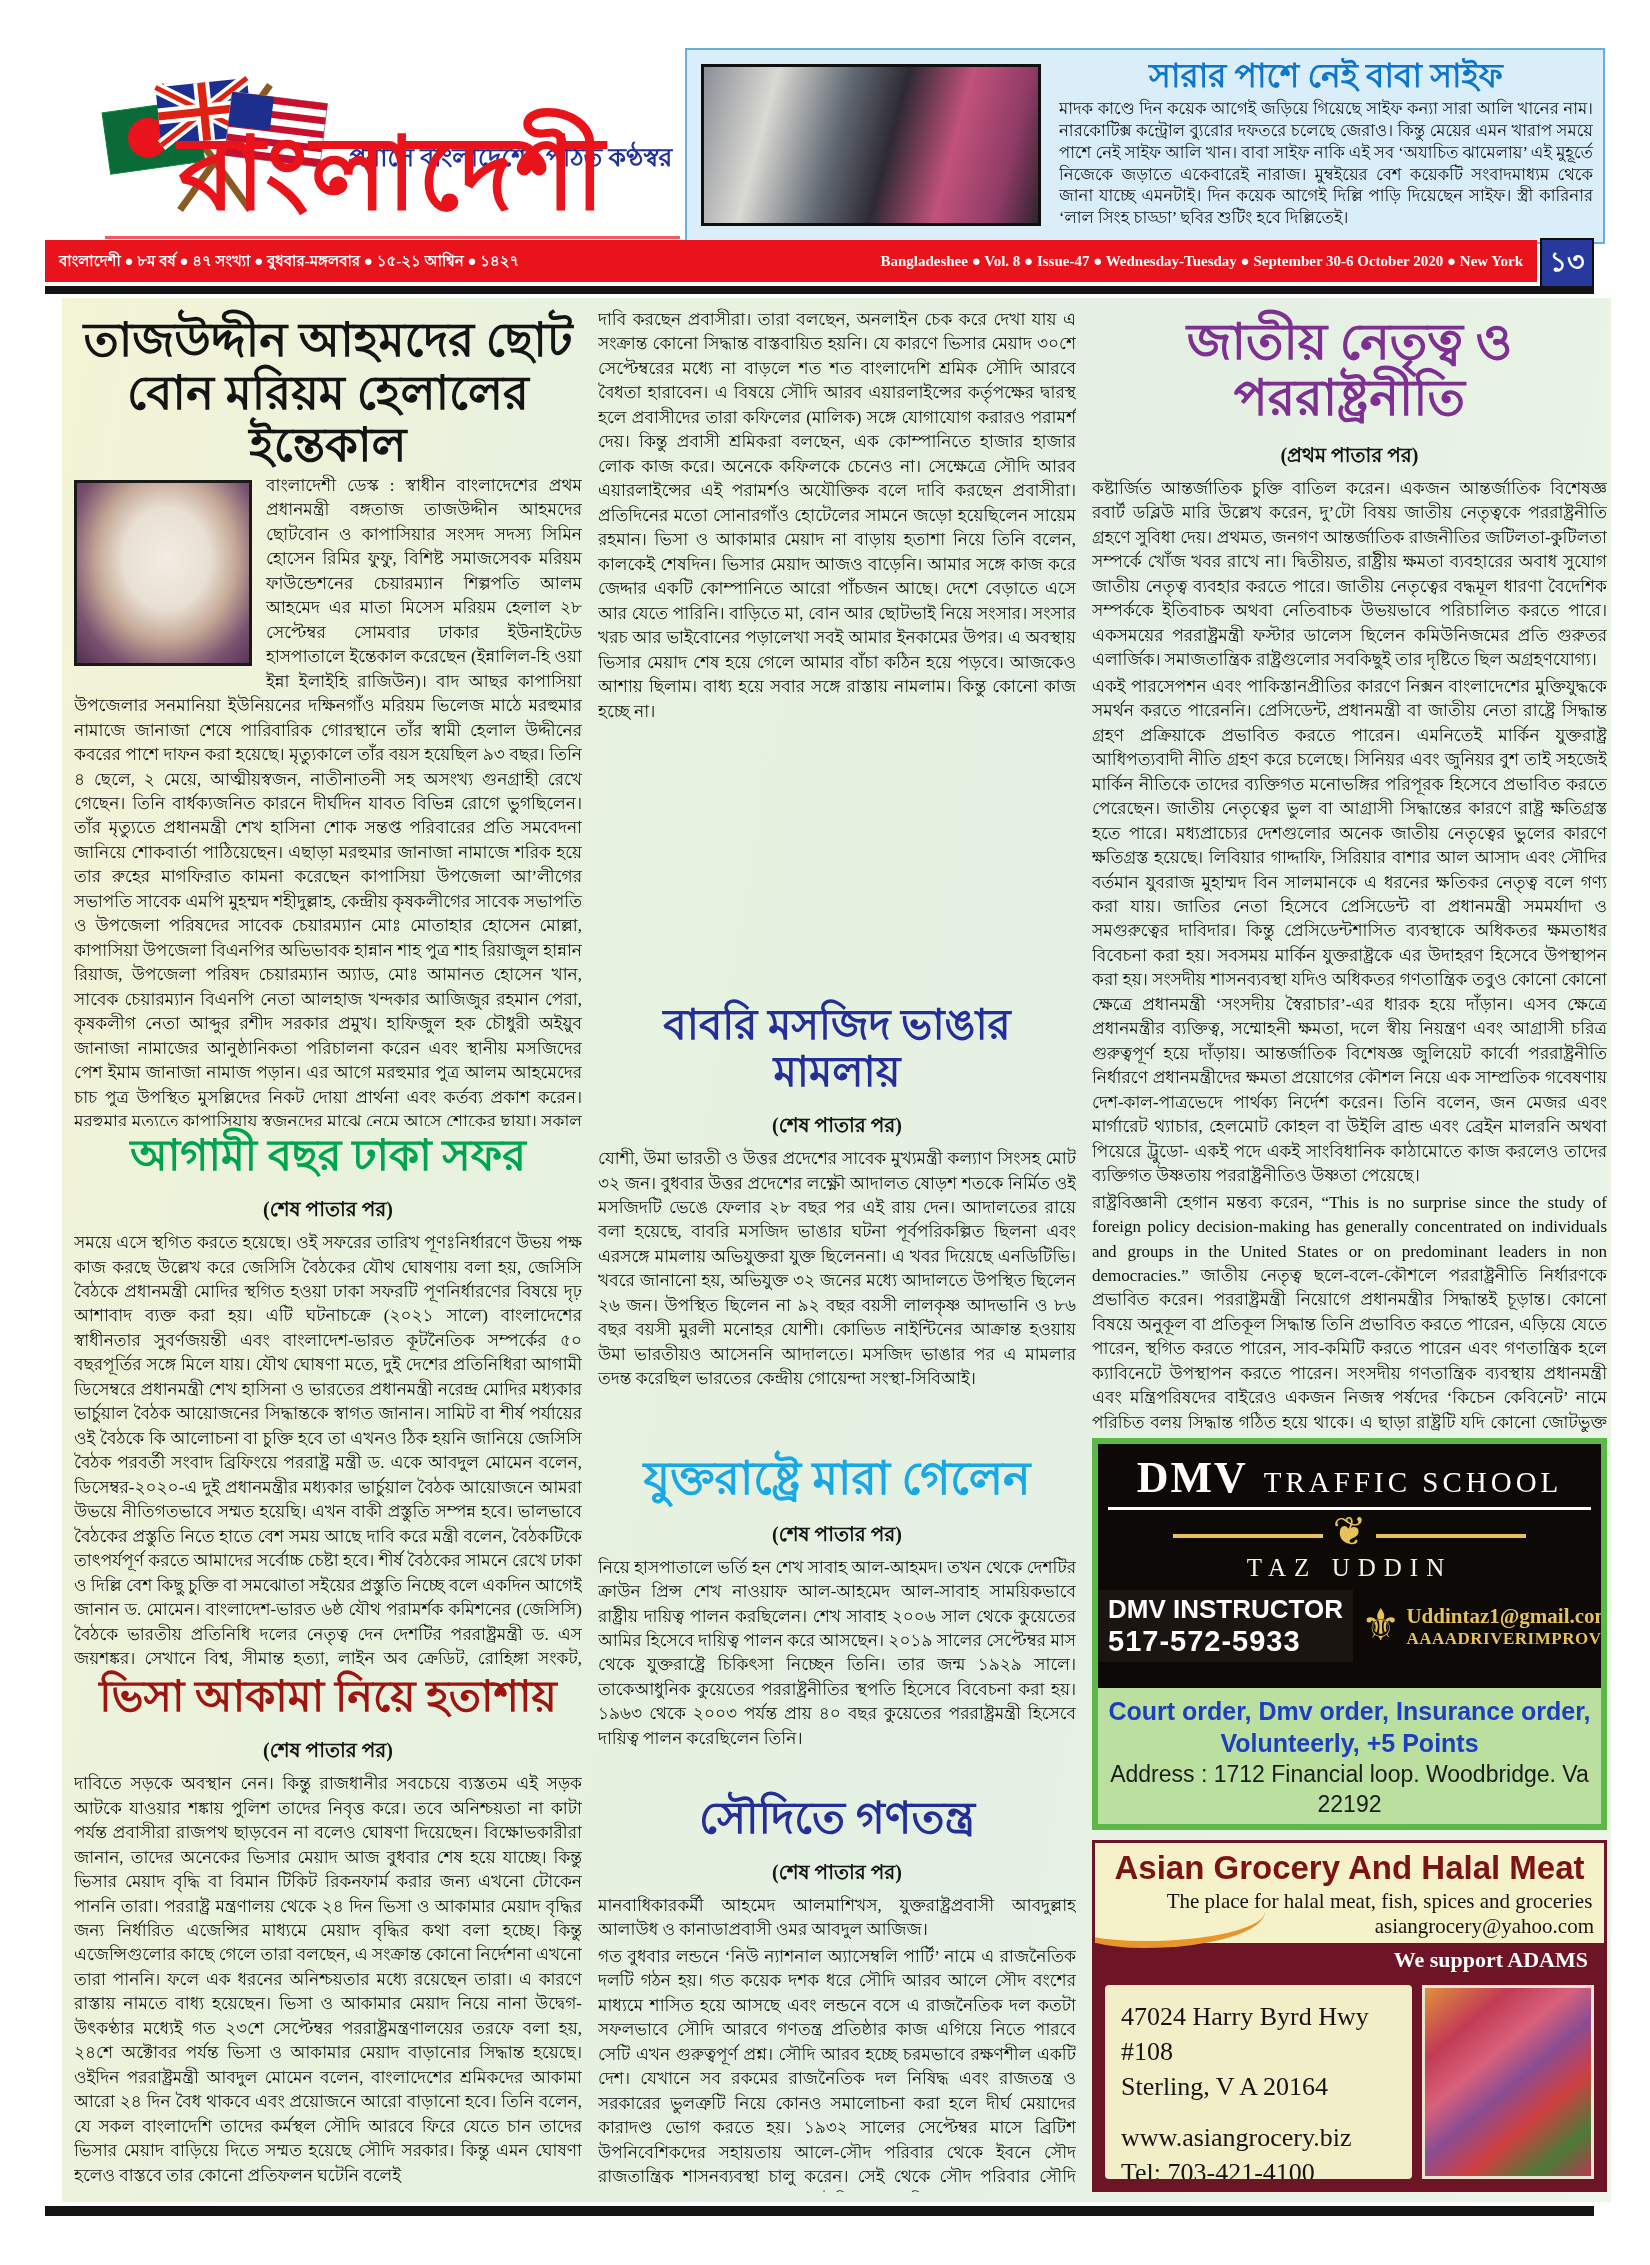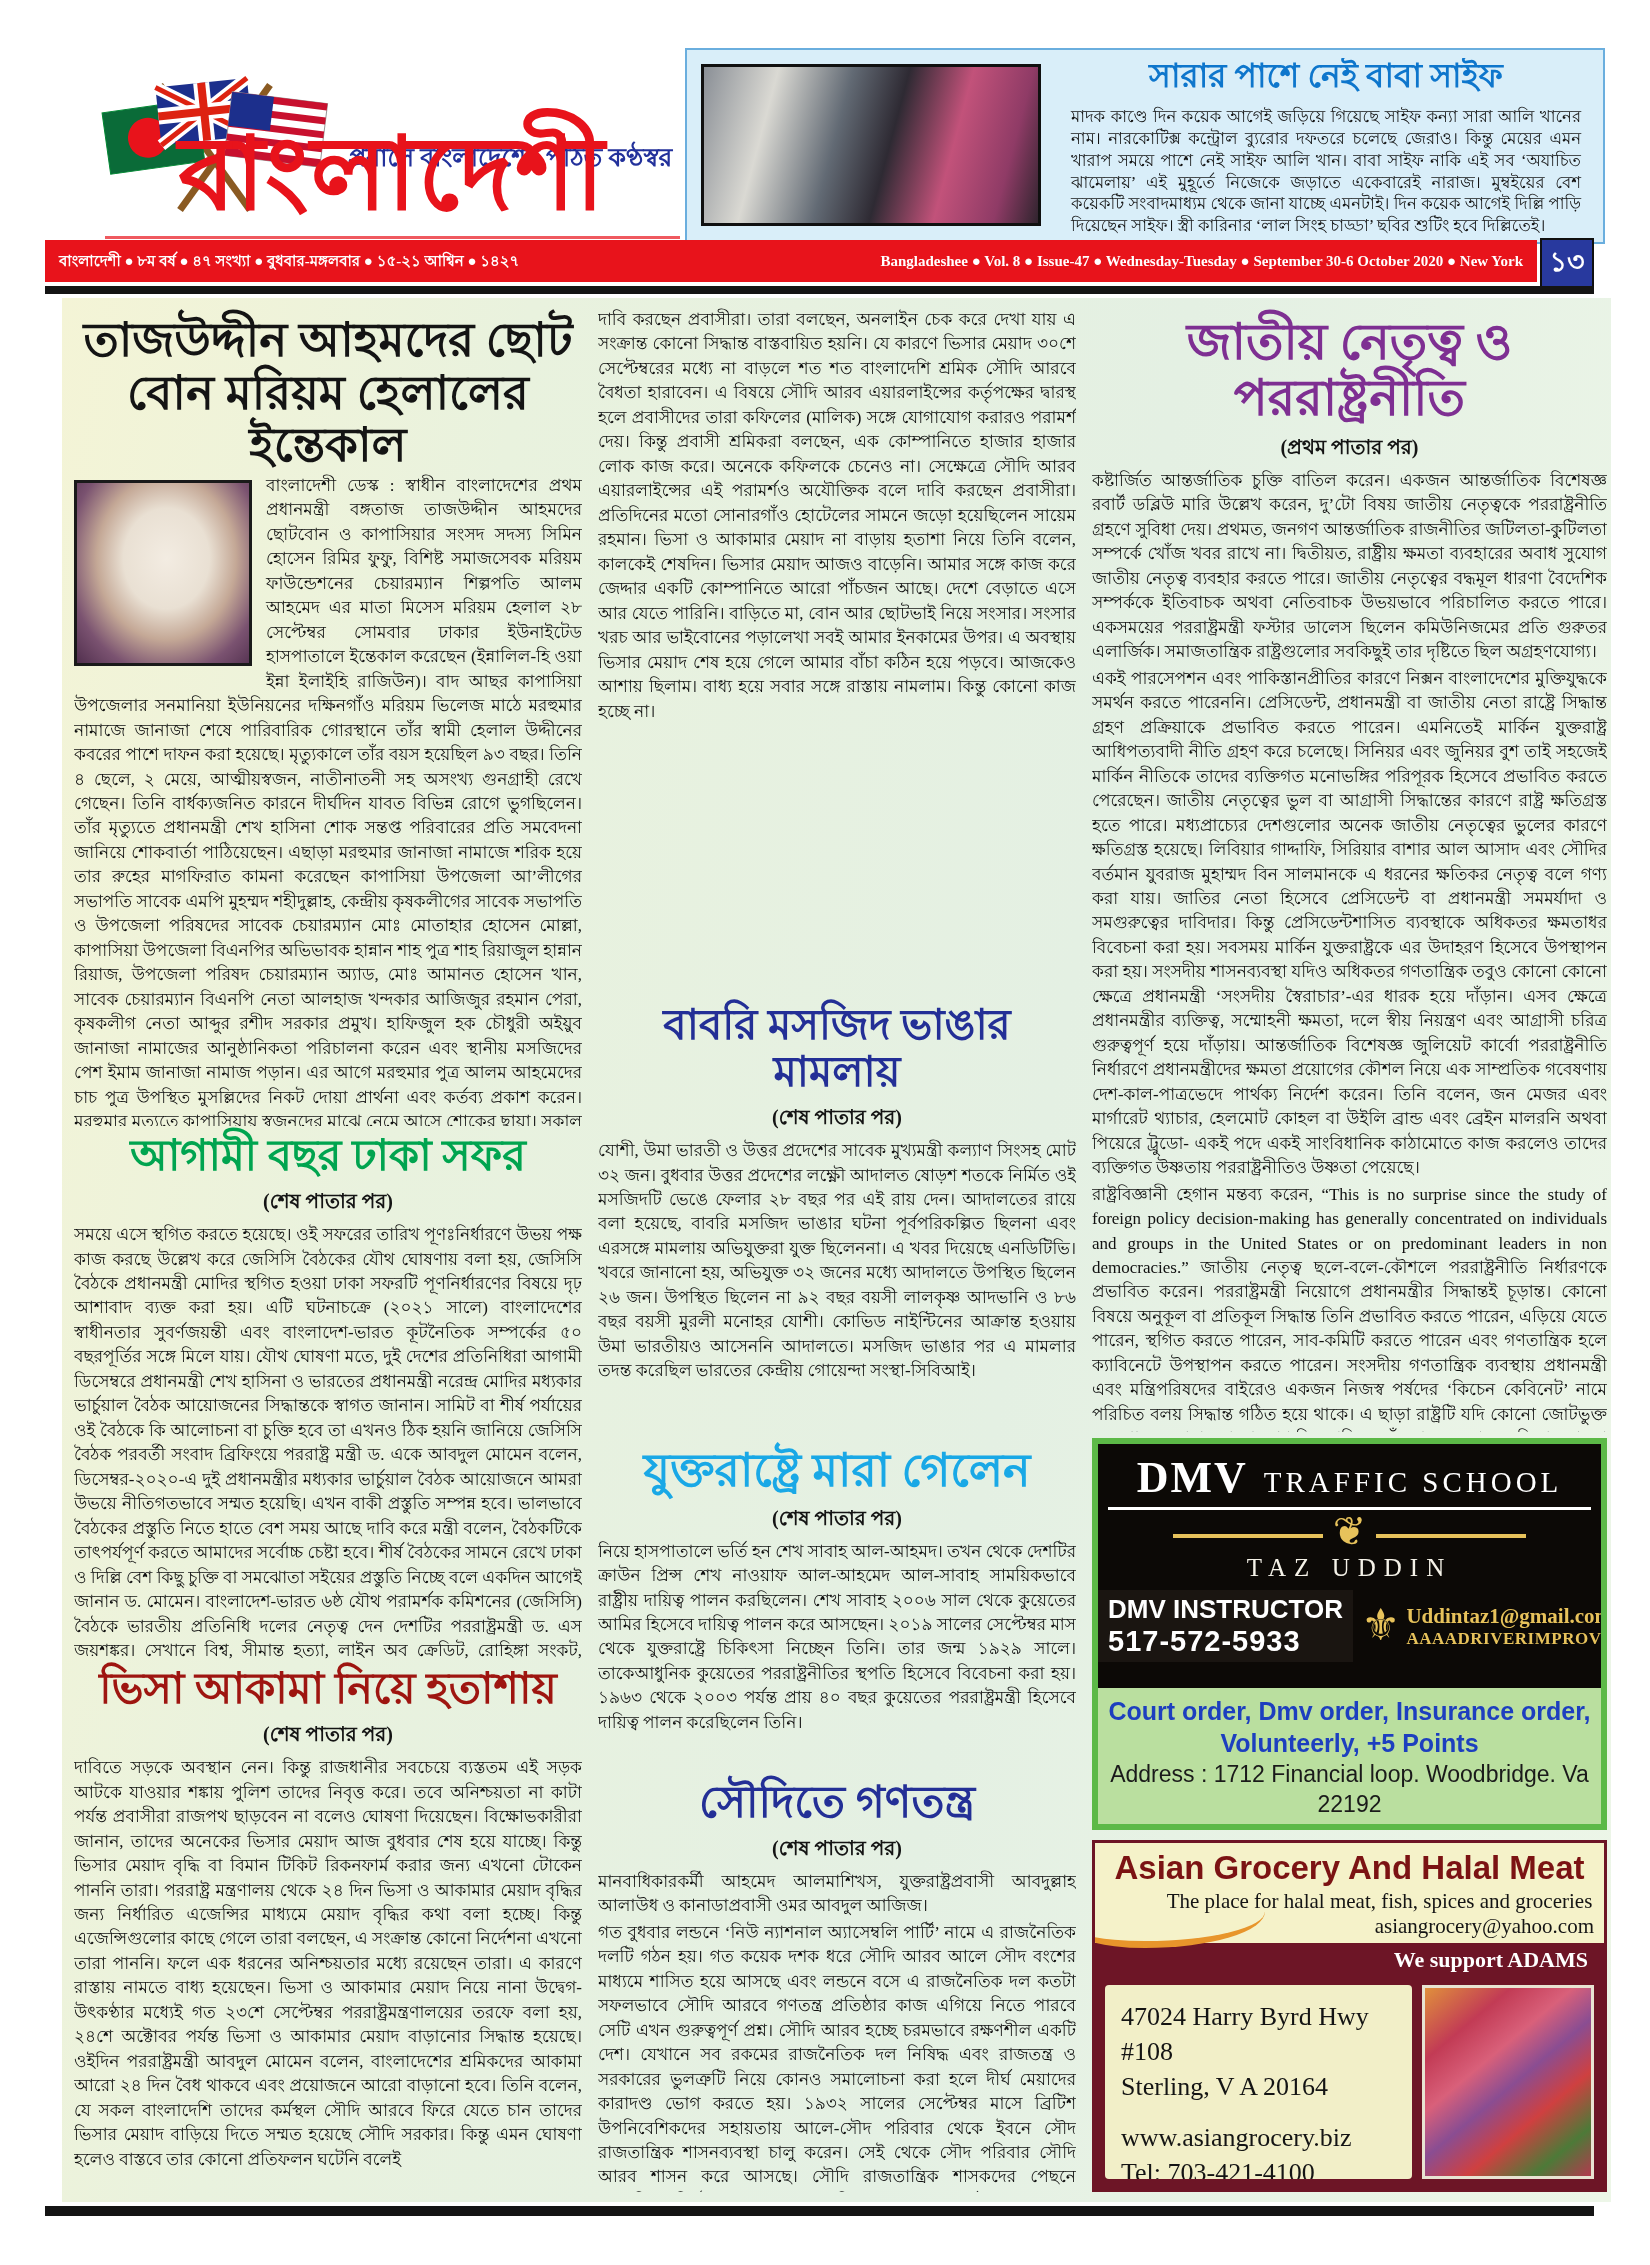--- a/index.html
+++ b/index.html
@@ -31,21 +31,21 @@
   .topstory-photo {
     position:absolute; left:14px; top:14px; width:340px; height:162px;
     border:3px solid #101010; box-sizing:border-box;
     background:linear-gradient(105deg,#8a8f96 0%,#dad9d3 20%,#626a74 40%,#2e2a33 55%,#c2527a 72%,#8f3b66 88%,#30242e 100%);
   }
   .topstory-text { position:absolute; left:372px; top:8px; width:534px; height:180px; overflow:hidden; }
   .topstory-head {
     font-size:33px; font-weight:bold; color:#0e76cc; text-align:center; line-height:1.1; margin:0 0 4px 0;
   }
   .topstory-body {
-    font-size:16.5px; line-height:1.32; color:#141414; text-align:justify; margin:12px;
+    font-size:16.5px; line-height:1.32; color:#141414; text-align:justify; margin:0;
   }
 
   
   .datebar {
     position:absolute; left:45px; top:240px; width:1492px; height:42px;
     background:#e8131b; color:#ffffff; display:flex; align-items:center;
     justify-content:space-between; padding:0 14px; box-sizing:border-box;
     font-weight:bold; font-size:15px;
   }
   .pagenum {
@@ -68,21 +68,21 @@
   .col3 { width:515px; flex:none; }
 
   .headline { text-align:center; font-weight:bold; line-height:1.12; margin:6px 0 2px 0; }
   .h-black   { color:#141414; font-size:47px; }
   .h-green   { color:#00a44f; font-size:43px; }
   .h-darkred { color:#9e1510; font-size:43px; }
   .h-blue    { color:#232f96; font-size:42px; }
   .h-cyan    { color:#19a8e6; font-size:46px; }
   .h-navy    { color:#232f96; font-size:44px; }
   .h-purple  { color:#7e2f92; font-size:50px; }
-  .subhead { text-align:center; font-weight:bold; font-size:20px; margin:4px 0 4px 0; color:#141414; }
+  .subhead { text-align:center; font-weight:bold; font-size:20px; margin:12px 0 4px 0; color:#141414; }
 
   .body-text { font-size:17px; line-height:1.44; text-align:justify; color:#101010; overflow:hidden; }
   .body-text p { margin:0 0 2px 0; }
 
   .b-taj   { height:652px; flex:none; }
   .b-dhaka { height:436px; flex:none; }
   .b-visa  { flex:1; min-height:0; }
   .b-cont  { height:688px; flex:none; }
   .b-babri { height:300px; flex:none; }
   .b-usd   { height:232px; flex:none; }

